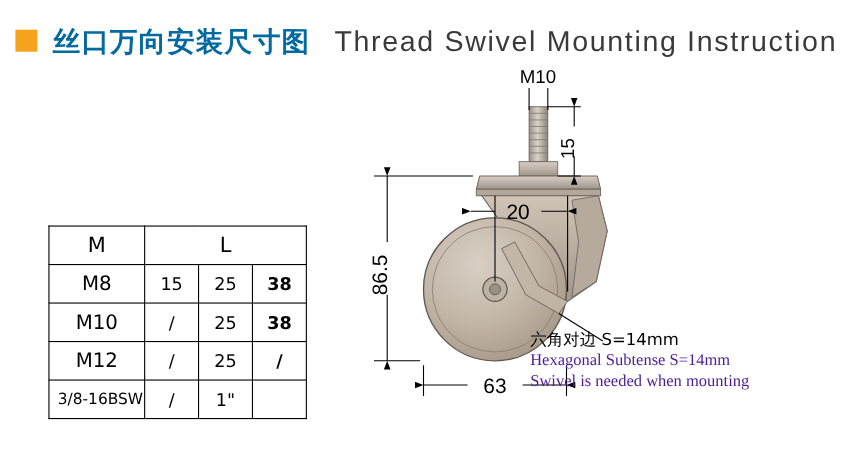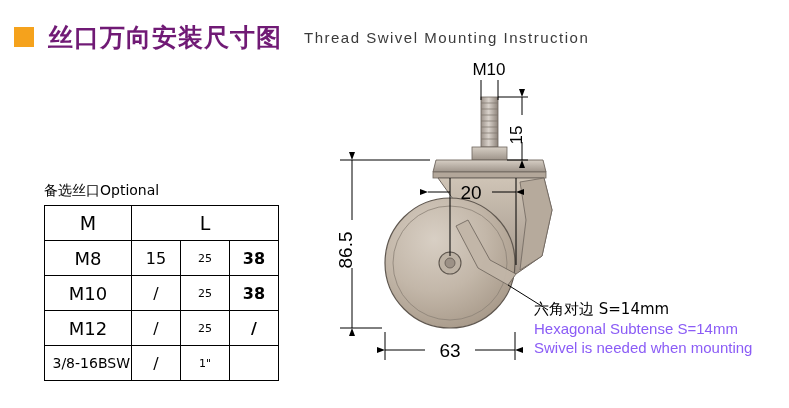--- a/index.html
+++ b/index.html
@@ -37,26 +37,26 @@
     background: #f5a21c;
     margin-left: 14px;
     margin-right: 14px;
     flex: 0 0 auto;
   }
   .title-cn {
     font-family: "DejaVu Sans", "Liberation Sans", sans-serif;
     font-size: 25px;
     font-weight: bold;
     letter-spacing: 1px;
-    color: #701a75;
+    color: #0369a1;
     white-space: nowrap;
   }
   .title-en {
     font-family: "Liberation Sans", sans-serif;
-    font-size: 15px;
+    font-size: 26px;
     color: #3a3a3a;
     margin-left: 22px;
     letter-spacing: 1.5px;
     white-space: nowrap;
   }
 
   
   .opt-label {
     position: absolute;
     left: 44px;
@@ -75,67 +75,66 @@
   }
   .opt-table td, .opt-table th {
     border: 1px solid #000;
     text-align: center;
     vertical-align: middle;
     font-weight: normal;
     color: #000;
   }
   .opt-table .c0 { width: 84px; height: 32px; font-size: 18px; }
   .opt-table .c1 { width: 46px; height: 32px; font-size: 16px; }
-  .opt-table .c2 { width: 46px; height: 32px; font-size: 11px; }
+  .opt-table .c2 { width: 46px; height: 32px; font-size: 16px; }
   .opt-table .c3 { width: 46px; height: 32px; font-size: 16px; font-weight: bold; }
   .opt-table .hdr-m { font-size: 19px; }
   .opt-table .hdr-l { font-size: 19px; }
   .opt-table .small { font-size: 14px; text-align: right; }
 
   
   .drawing {
     position: absolute;
     left: 320px;
     top: 60px;
     width: 469px;
     height: 348px;
   }
   .drawing svg { display: block; }
 
   
   .notes {
     position: absolute;
-    left: 534px;
+    left: 482px;
     top: 300px;
     line-height: 19px;
     white-space: nowrap;
   }
   .note-cn {
     font-family: "DejaVu Sans", "Liberation Sans", sans-serif;
     font-size: 15px;
     color: #000;
   }
   .note-en {
-    font-family: Liberation Sans, sans-serif;
+    font-family: Liberation Serif, serif;
     font-size: 15px;
-    color: #8b5cf6;
+    color: #4c1d95;
   }
 </style>
 </head>
 <body>
 
 <div class="page">
 
   <div class="header">
     <div class="header-square"></div>
     <div class="title-cn">丝口万向安装尺寸图</div>
     <div class="title-en">Thread  Swivel  Mounting  Instruction</div>
   </div>
 
-  <div class="opt-label">备选丝口Optional</div>
 
   <table class="opt-table">
     <tbody>
         <tr>
       <td class="c0 hdr-m">M</td>
       <td class="hdr-l" colspan="3">L</td>
     </tr>
     <tr>
       <td class="c0">M8</td>
       <td class="c1">15</td>

